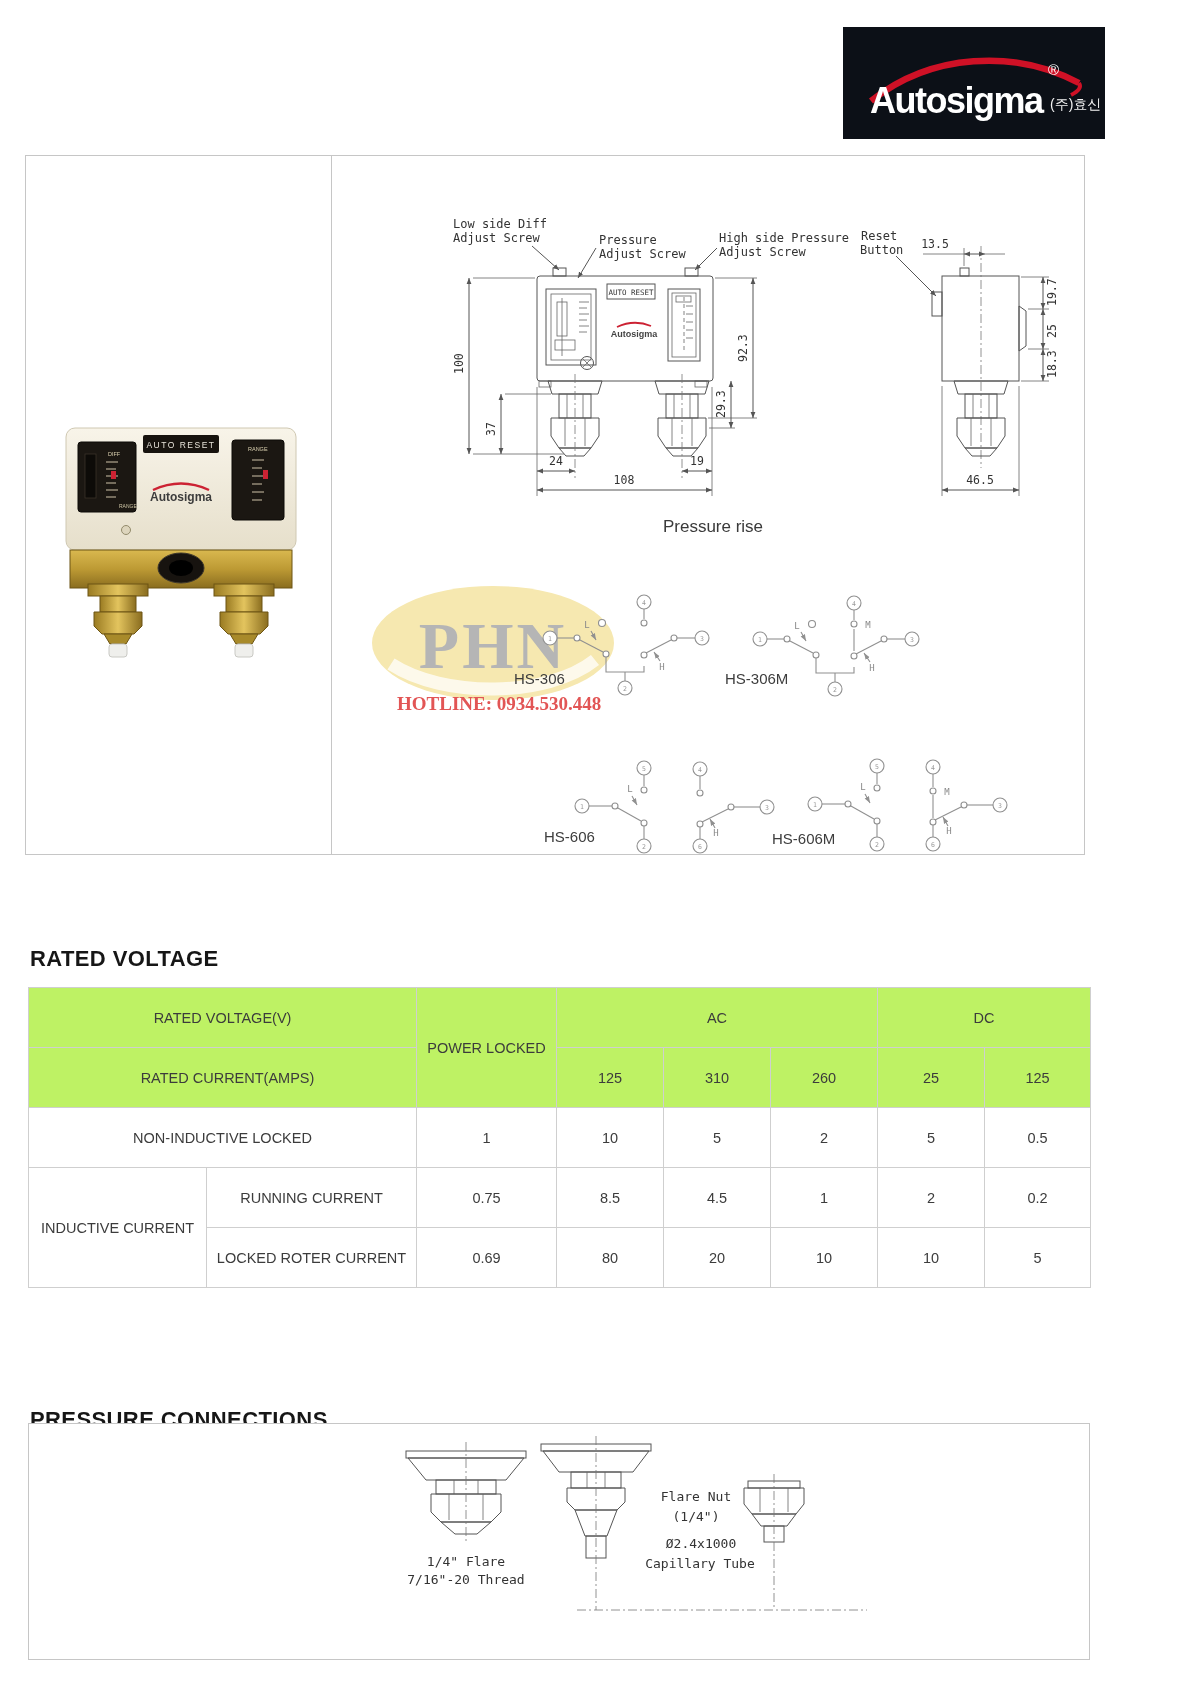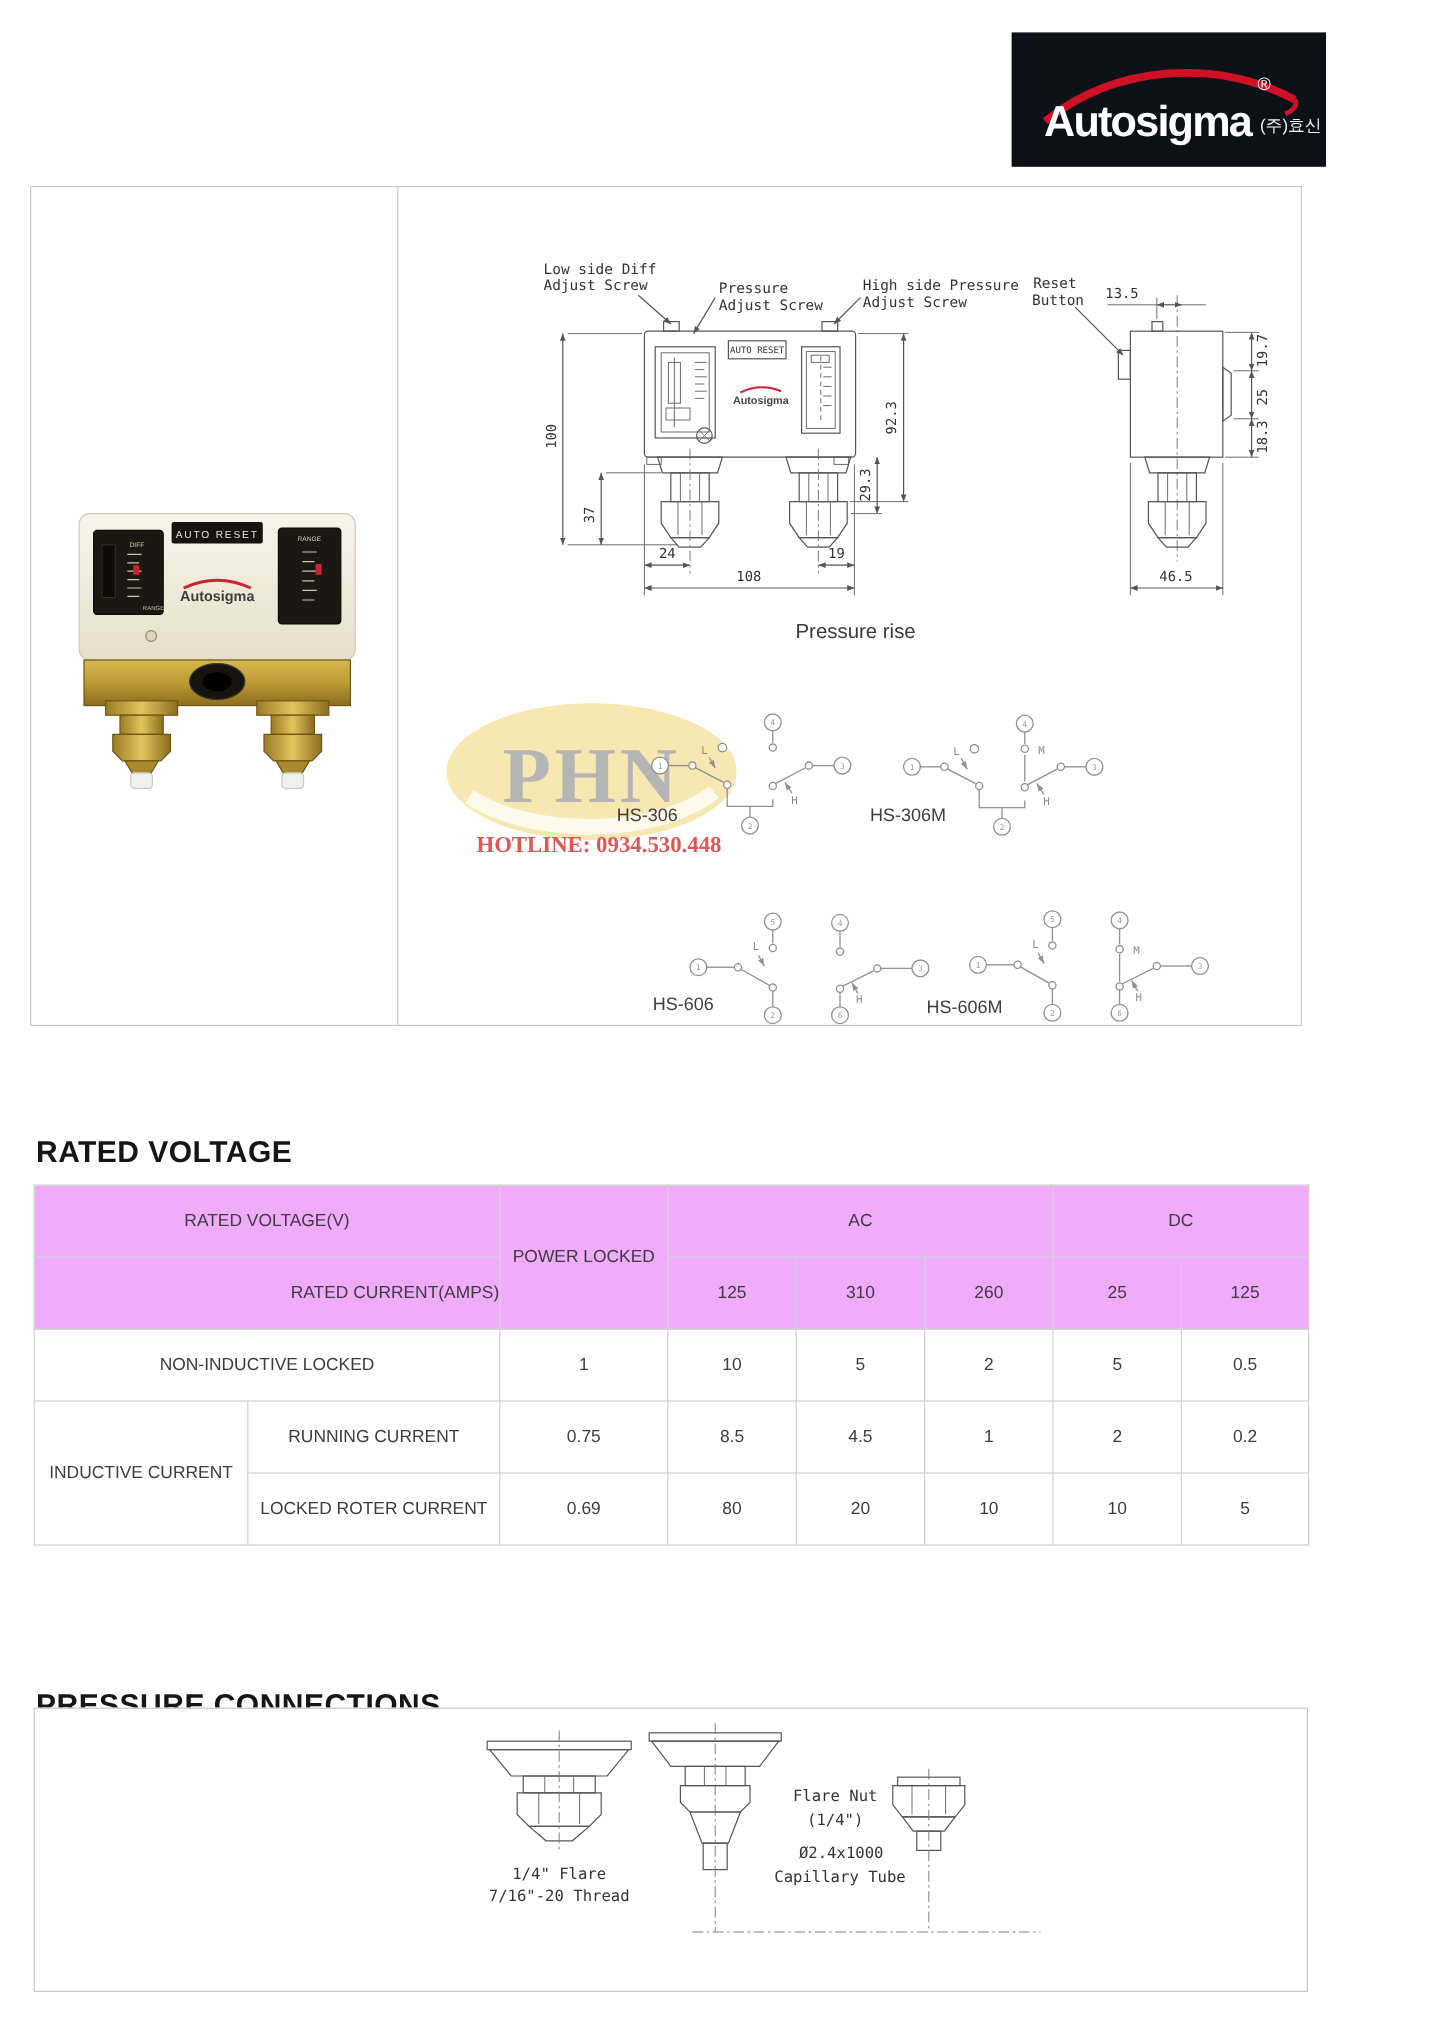--- a/index.html
+++ b/index.html
@@ -9,30 +9,30 @@
   
   .logo-box { position:absolute; left:843px; top:27px; width:262px; height:112px; background:#0c1017; }
 
   
   .main-box { position:absolute; left:25px; top:155px; width:1060px; height:700px; border:1px solid #c6c6c6; background:#fff; }
   .photo-cell { position:absolute; left:0; top:0; width:306px; height:698px; border-right:1px solid #c6c6c6; }
   .photo-svg { position:absolute; left:30px; top:242px; }
   .drawing-cell { position:absolute; left:307px; top:0; width:751px; height:698px; }
 
   
-  .heading { position:absolute; left:30px; font-size:25px; font-weight:bold; color:#161616; letter-spacing:.4px; }
+  .heading { position:absolute; left:30px; font-size:22px; font-weight:bold; color:#161616; letter-spacing:.4px; }
   .h-rated { top:946px; }
   .h-pc { top:1407px; }
 
   
   .rv-table { position:absolute; left:28px; top:987px; width:1062px; border-collapse:collapse; table-layout:fixed;
               font-size:14.5px; color:#3c3c3c; }
   .rv-table th, .rv-table td { border:1px solid #cfcfcf; text-align:center; vertical-align:middle; font-weight:normal; height:60px; }
-  .rv-table .hdr { background:#f0abfc; }
-  .rv-table .left { text-align:right; padding-left:10px; }
+  .rv-table .hdr { background:#bef264; }
+  .rv-table .left { text-align:center; padding-left:10px; }
 
   
   .pc-box { position:absolute; left:28px; top:1423px; width:1062px; height:237px; border:1px solid #c6c6c6; background:#fff; }
 
   
   text { user-select:none; }
   .cad  { font-family:"DejaVu Sans Mono", monospace; font-size:12px; fill:#333; }
   .cad13{ font-family:"DejaVu Sans Mono", monospace; font-size:13px; fill:#333; }
   .dim  { font-family:"DejaVu Sans Mono", monospace; font-size:11.5px; fill:#333; }
   .mdl  { font-family:"Liberation Sans", sans-serif; font-size:15px; fill:#3d3d3d; }

